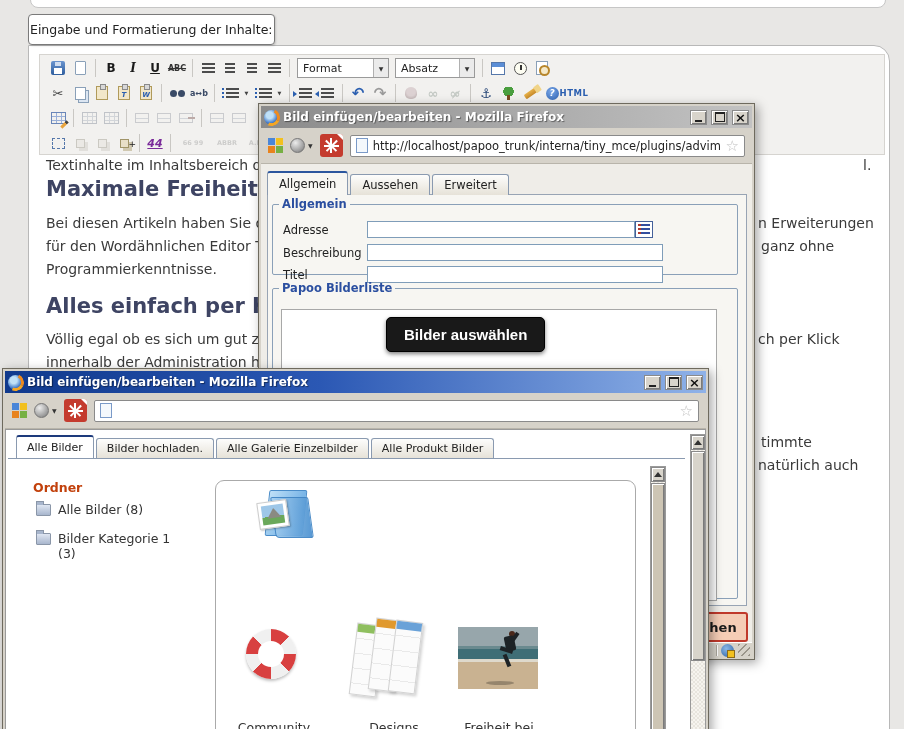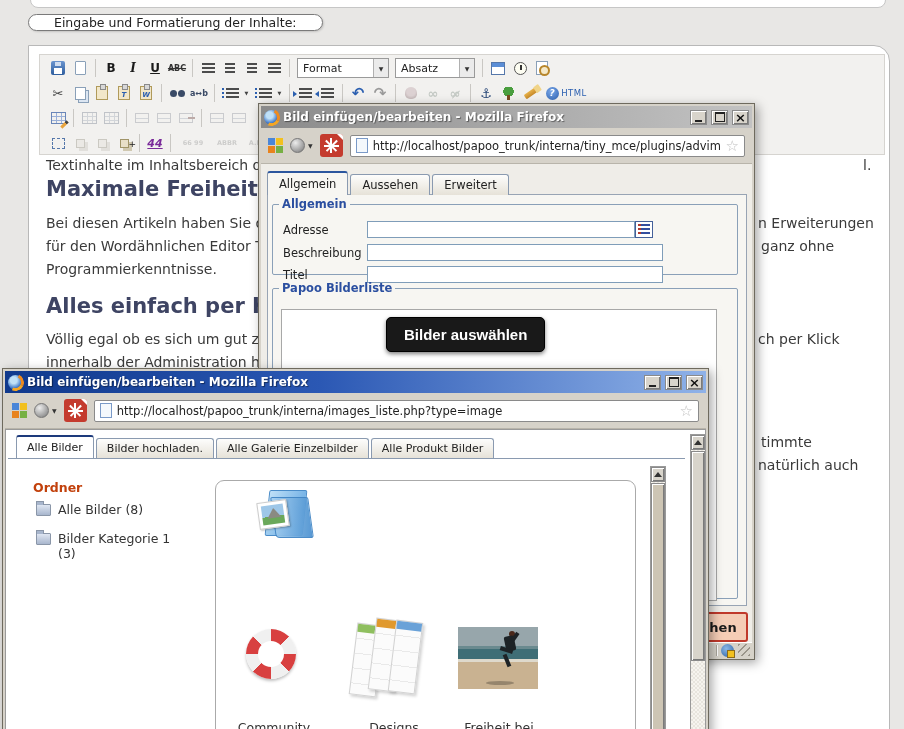--- a/index.html
+++ b/index.html
@@ -2,23 +2,23 @@
 <html><head>
 <meta charset="utf-8">
 <style>
   * { margin:0; padding:0; box-sizing:border-box; }
   body { font-family:"DejaVu Sans", sans-serif; background:#e8e7e5; }
   #screen { position:relative; width:904px; height:729px; overflow:hidden; background:#e8e7e5; }
 
   
   .top-card { position:absolute; left:30px; top:-18px; width:856px; height:26px;
     background:#fff; border:1px solid #c6c6c6; border-radius:8px; }
-  .section-label { position:absolute; left:28px; top:14px; height:17px;
-    background:#fff; border:1px solid #7a7a7a; border-radius:12px;
-    display:flex; align-items:center; padding:0 25px; font-size:12.5px; color:#222;
+  .section-label { position:absolute; left:28px; top:14px; height:31px;
+    background:#fff; border:1px solid #7a7a7a; border-radius:4px;
+    display:flex; align-items:center; padding:0 1px; font-size:12.5px; color:#222;
     box-shadow:1px 1px 2px rgba(0,0,0,.15); z-index:2; }
   .main-panel { position:absolute; left:28px; top:45px; width:862px; height:690px;
     background:#fff; border:1px solid #b8b8b8; border-top-right-radius:16px; }
 
   
   .toolbar-box { position:absolute; left:10px; top:8px; width:846px; height:101px;
     background:#f2f1ef; border:1px solid #d6d4d0; }
   .trow { position:absolute; left:4px; right:4px; height:24px; display:flex; align-items:center; gap:2px; padding-left:4px; }
   .trow1{top:1px;} .trow2{top:26px;} .trow3{top:51px;} .trow4{top:76px;}
   .ti { width:20px; height:20px; display:flex; align-items:center; justify-content:center;
@@ -65,21 +65,21 @@
   .ic-flower { width:12px; height:12px; border-radius:50% 50% 40% 40%; background:radial-gradient(circle at 50% 40%,#e89aa8 0 45%,#c46a7a 70%); }
   .ic-link { color:#6a9a7a; font-size:13px; font-weight:bold; }
   .ic-anchor::before { content:"⚓"; font-size:13px; color:#2b4a7a; }
   .ic-tree { width:13px; height:13px; position:relative;
     background:radial-gradient(circle at 50% 35%,#4a9e3f 0 48%,transparent 50%); }
   .ic-tree::after { content:""; position:absolute; left:5px; bottom:0; width:3px; height:5px; background:#7a4a1e; }
   .ic-broom { width:13px; height:5px; background:linear-gradient(#e8b24a,#c78a2a); transform:rotate(-35deg); border-radius:1px; position:relative; }
   .ic-broom::after { content:""; position:absolute; right:-5px; top:-1px; width:6px; height:7px; background:#f0d489; border-radius:1px; }
   .ic-help { width:13px; height:13px; border-radius:50%; background:radial-gradient(circle at 40% 35%,#7aa8e8,#2b5fb0); color:#fff;
     font-size:9px; font-weight:bold; display:flex; align-items:center; justify-content:center; }
-  .ic-html { font-size:8.5px; font-weight:normal; color:#2b5fb0; letter-spacing:.5px; }
+  .ic-html { font-size:8.5px; font-weight:bold; color:#2b5fb0; letter-spacing:.5px; }
   .ic-table { width:15px; height:12px; border:1px solid #6a86b8; background:
     linear-gradient(90deg,transparent 0 4px,#9ab0d8 4px 5px,transparent 5px 9px,#9ab0d8 9px 10px,transparent 10px),
     linear-gradient(transparent 0 3px,#9ab0d8 3px 4px,transparent 4px 7px,#9ab0d8 7px 8px,transparent 8px); position:relative; }
   .ic-table.pencil::after { content:""; position:absolute; right:-4px; bottom:-3px; width:9px; height:3px;
     background:linear-gradient(90deg,#e8a33d 0 70%,#444 70%); transform:rotate(-45deg); }
   .ic-rowop { width:14px; height:10px; border:1px solid #8a9ab8; background:linear-gradient(transparent 0 4px,#9ab0d8 4px 5px,transparent 5px); position:relative; }
   .ic-rowop.red::after { content:""; position:absolute; right:-3px; top:3px; width:7px; height:2px; background:#c0392b; }
   .ic-dashed { width:13px; height:11px; border:1px dashed #5577aa; }
   .ic-layer { width:9px; height:9px; background:#e8dfc8; border:1px solid #a09468; box-shadow:3px 3px 0 #d0c8b0; }
   .ic-layer.plus::after { content:"+"; font-size:9px; color:#222; position:relative; top:-4px; left:8px; }
@@ -491,21 +491,20 @@
           <i class="sq-orange"></i>
           <i class="sq-green"></i>
         </span>
       <span class="globe"></span>
       <span class="drop-arr">▼</span>
       <span class="papoo">
           <span class="fold"></span>
         </span>
       <div class="urlbar">
         <span class="url-doc"></span>
-        <span class="url-text">http://localhost/papoo_trunk/interna/images_liste.php?type=image</span>
         <span class="star">☆</span>
       </div>
     </div>
     <div class="wcontent list-content">
       <div class="tabs-row2">
         <span class="tab2 active">Alle Bilder</span>
         <span class="tab2">Bilder hochladen.</span>
         <span class="tab2">Alle Galerie Einzelbilder</span>
         <span class="tab2">Alle Produkt Bilder</span>
       </div>

